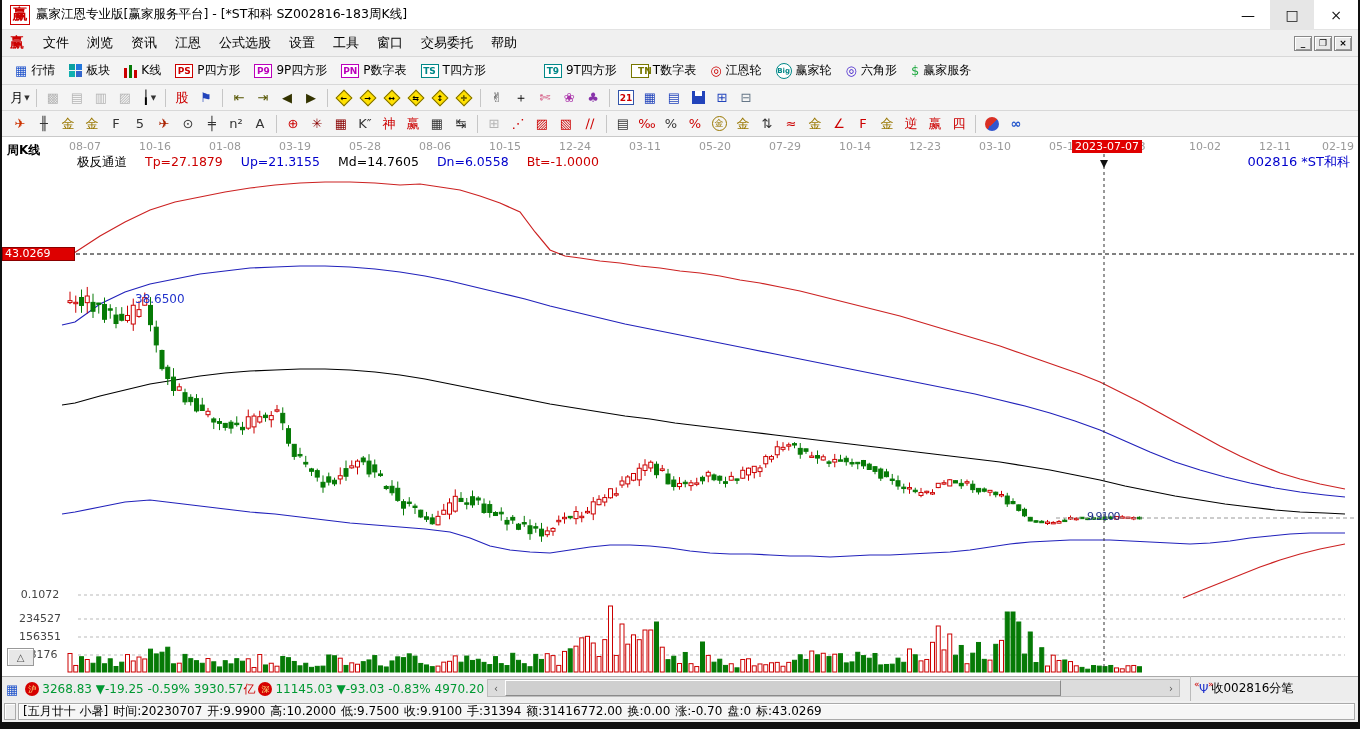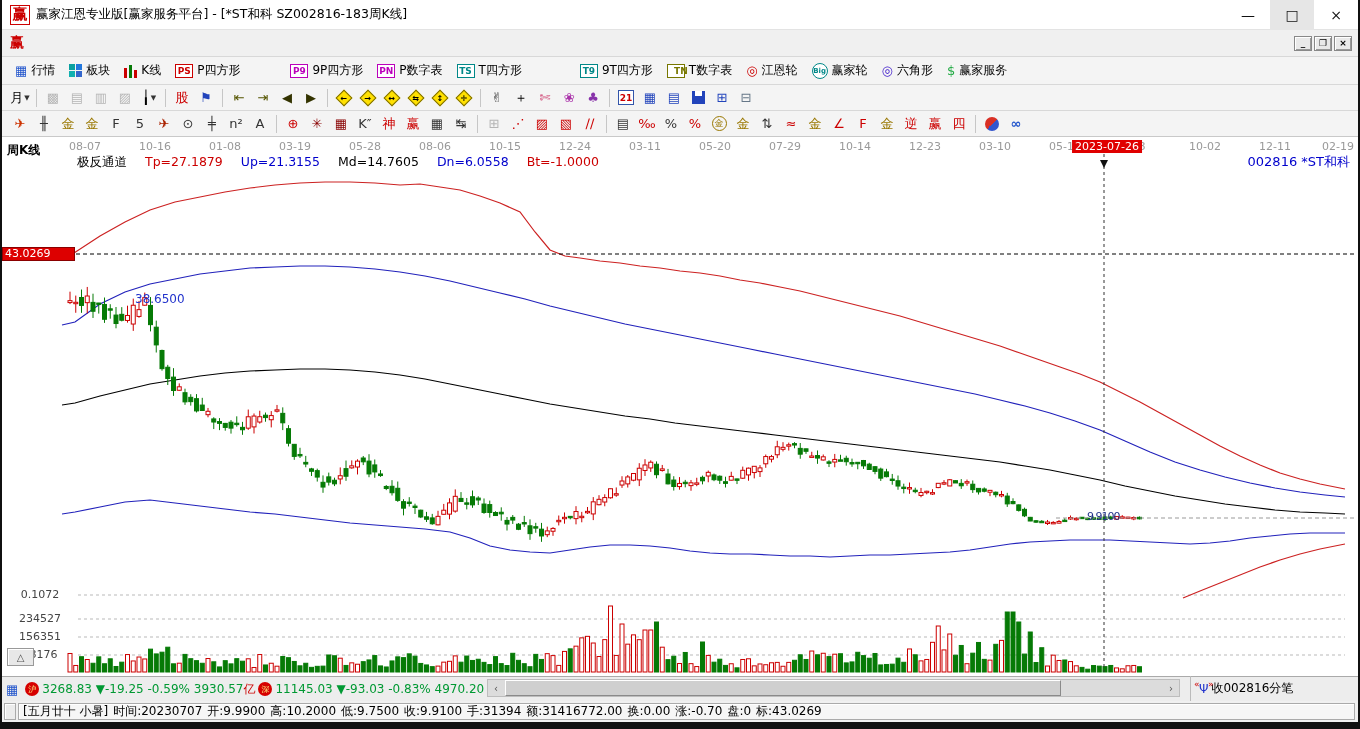--- a/index.html
+++ b/index.html
@@ -115,20 +115,32 @@
     <div class="title-text">赢家江恩专业版[赢家服务平台] - [*ST和科  SZ002816-183周K线]</div>
     <div class="win-btns">
       <div class="win-btn">—</div>
       <div class="win-btn max">□</div>
       <div class="win-btn">×</div>
     </div>
   </div>
 
   <div class="menubar">
     <span class="m-logo">赢</span>
+    <div style="display:flex;">
+        <div class="menu-item">文件</div>
+        <div class="menu-item">浏览</div>
+        <div class="menu-item">资讯</div>
+        <div class="menu-item">江恩</div>
+        <div class="menu-item">公式选股</div>
+        <div class="menu-item">设置</div>
+        <div class="menu-item">工具</div>
+        <div class="menu-item">窗口</div>
+        <div class="menu-item">交易委托</div>
+        <div class="menu-item">帮助</div>
+      </div>
     <div class="mdi-btns">
       <div class="mdi-btn">_</div>
       <div class="mdi-btn">❐</div>
       <div class="mdi-btn">×</div>
     </div>
   </div>
 
   <div class="toolbar1">
       <div class="tb1-item">
         <span class="tb1-glyph" style="color: rgb(34, 85, 204);">▦</span>
@@ -149,21 +161,21 @@
           <i style="background: rgb(6, 122, 6); height: 13px;"></i>
           <i style="background: rgb(204, 0, 0); height: 8px;"></i>
         </span>
         <span>K线</span>
       </div>
       <div class="tb1-item">
         <span class="tb1-badge" style="color: rgb(204, 0, 0); border-color: rgb(204, 0, 0);">PS</span>
         <span>P四方形</span>
       </div>
       <div class="tb1-item">
-        <span class="tb1-badge" style="color: rgb(187, 0, 187); border-color: rgb(187, 0, 187); margin-left: 36px;">P9</span>
+        <span class="tb1-badge" style="color: rgb(187, 0, 187); border-color: rgb(187, 0, 187);">P9</span>
         <span>9P四方形</span>
       </div>
       <div class="tb1-item">
         <span class="tb1-badge" style="color: rgb(187, 0, 187); border-color: rgb(187, 0, 187);">PN</span>
         <span>P数字表</span>
       </div>
       <div class="tb1-item">
         <span class="tb1-badge" style="color: rgb(0, 136, 136); border-color: rgb(0, 136, 136);">TS</span>
         <span>T四方形</span>
       </div>
@@ -1019,21 +1031,21 @@
         <div class="date-label" style="left: 433px;">08-06</div>
         <div class="date-label" style="left: 503px;">10-15</div>
         <div class="date-label" style="left: 573px;">12-24</div>
         <div class="date-label" style="left: 643px;">03-11</div>
         <div class="date-label" style="left: 713px;">05-20</div>
         <div class="date-label" style="left: 783px;">07-29</div>
         <div class="date-label" style="left: 853px;">10-14</div>
         <div class="date-label" style="left: 923px;">12-23</div>
         <div class="date-label" style="left: 993px;">03-10</div>
         <div class="date-label" style="left: 1063px;">05-19</div>
-        <div class="date-label hl" style="left: 1105px;">2023-07-26</div>
+        <div class="date-label hl" style="left: 1105px;">2023-07-07</div>
         <div class="date-label" style="left: 1140px;">8</div>
         <div class="date-label" style="left: 1203px;">10-02</div>
         <div class="date-label" style="left: 1273px;">12-11</div>
         <div class="date-label" style="left: 1336px;">02-19</div>
       </div>
     <div class="panel-label">周K线</div>
     <div class="ind-row">
         <span style="color: rgb(0, 0, 0);">极反通道</span>
         <span style="color: rgb(204, 0, 0);">Tp=27.1879</span>
         <span style="color: rgb(0, 0, 204);">Up=21.3155</span>

